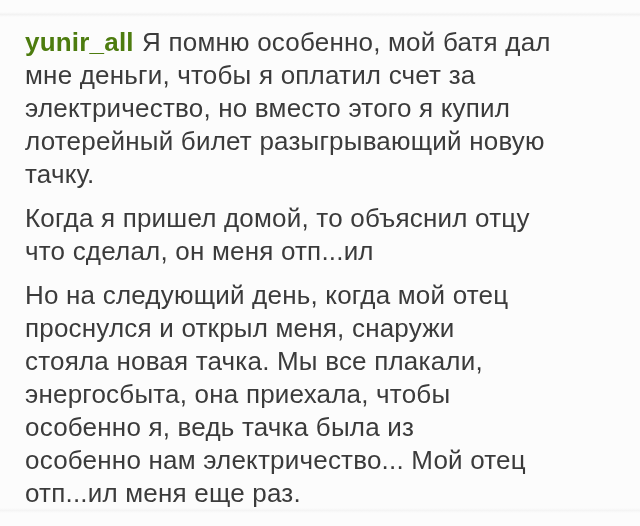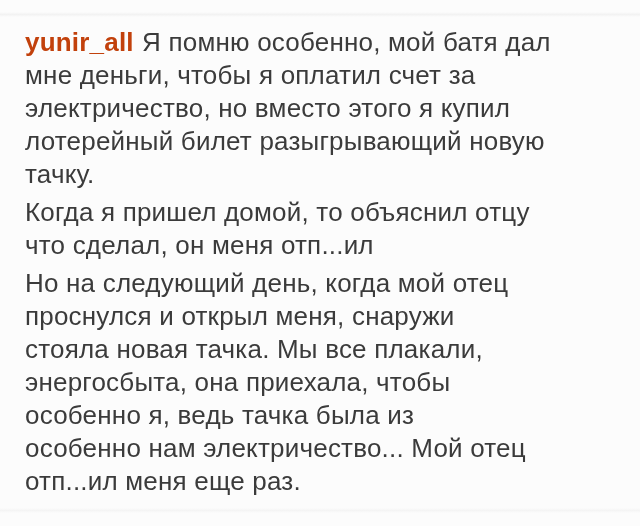--- a/index.html
+++ b/index.html
@@ -19,21 +19,21 @@
     left: 25px;
     top: 26px;
     width: 600px;
     font-size: 26px;
     line-height: 33px;
     letter-spacing: 0.2px;
     color: #3b3b3b;
     font-weight: 400;
   }
   .para + .para {
-    margin-top: 5px;
+    margin-top: 11px;
   }
   .line {
     white-space: nowrap;
   }
   .username {
     font-weight: 700;
     color: #2f2f2f;
     margin-right: 0.32em;
     cursor: pointer;
   }
@@ -55,21 +55,21 @@
   }
 </style>
 </head>
 <body style="background: rgb(252, 252, 252);">
 
 <div class="artifact-band top"></div>
 
 <div class="comment" style="color: rgb(59, 59, 59);">
   <div class="para">
     <div class="line">
-      <span class="username" style="color: #c2410c; margin-top: 32px;">yunir_all</span><span>Я помню особенно, мой батя дал</span>
+      <span class="username" style="color: #4d7c0f; margin-top: 32px;">yunir_all</span><span>Я помню особенно, мой батя дал</span>
     </div>
   <div class="line">мне деньги, чтобы я оплатил счет за</div>
       <div class="line">электричество, но вместо этого я купил</div>
       <div class="line">лотерейный билет разыгрывающий новую</div>
       <div class="line">тачку.</div>
     </div>
   <div class="para">
       <div class="line">Когда я пришел домой, то объяснил отцу</div>
       <div class="line">что сделал, он меня отп...ил</div>
     </div>

